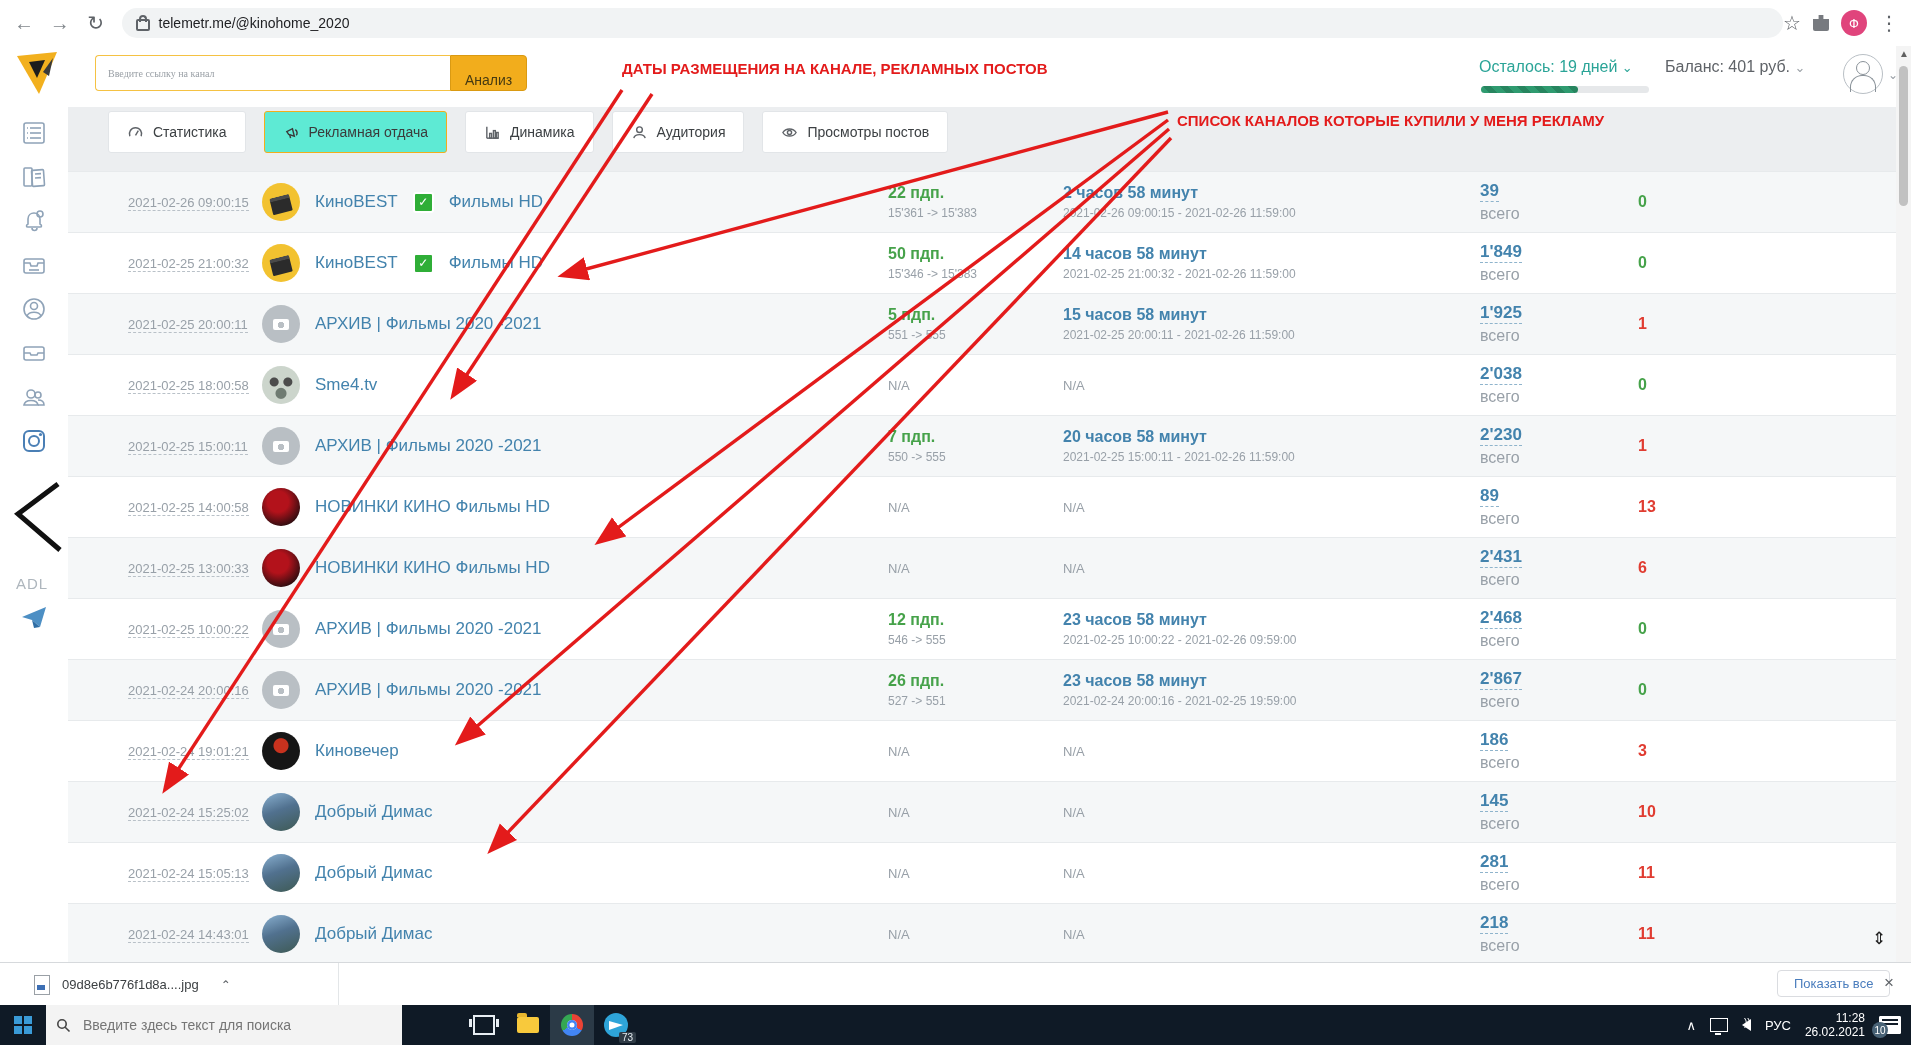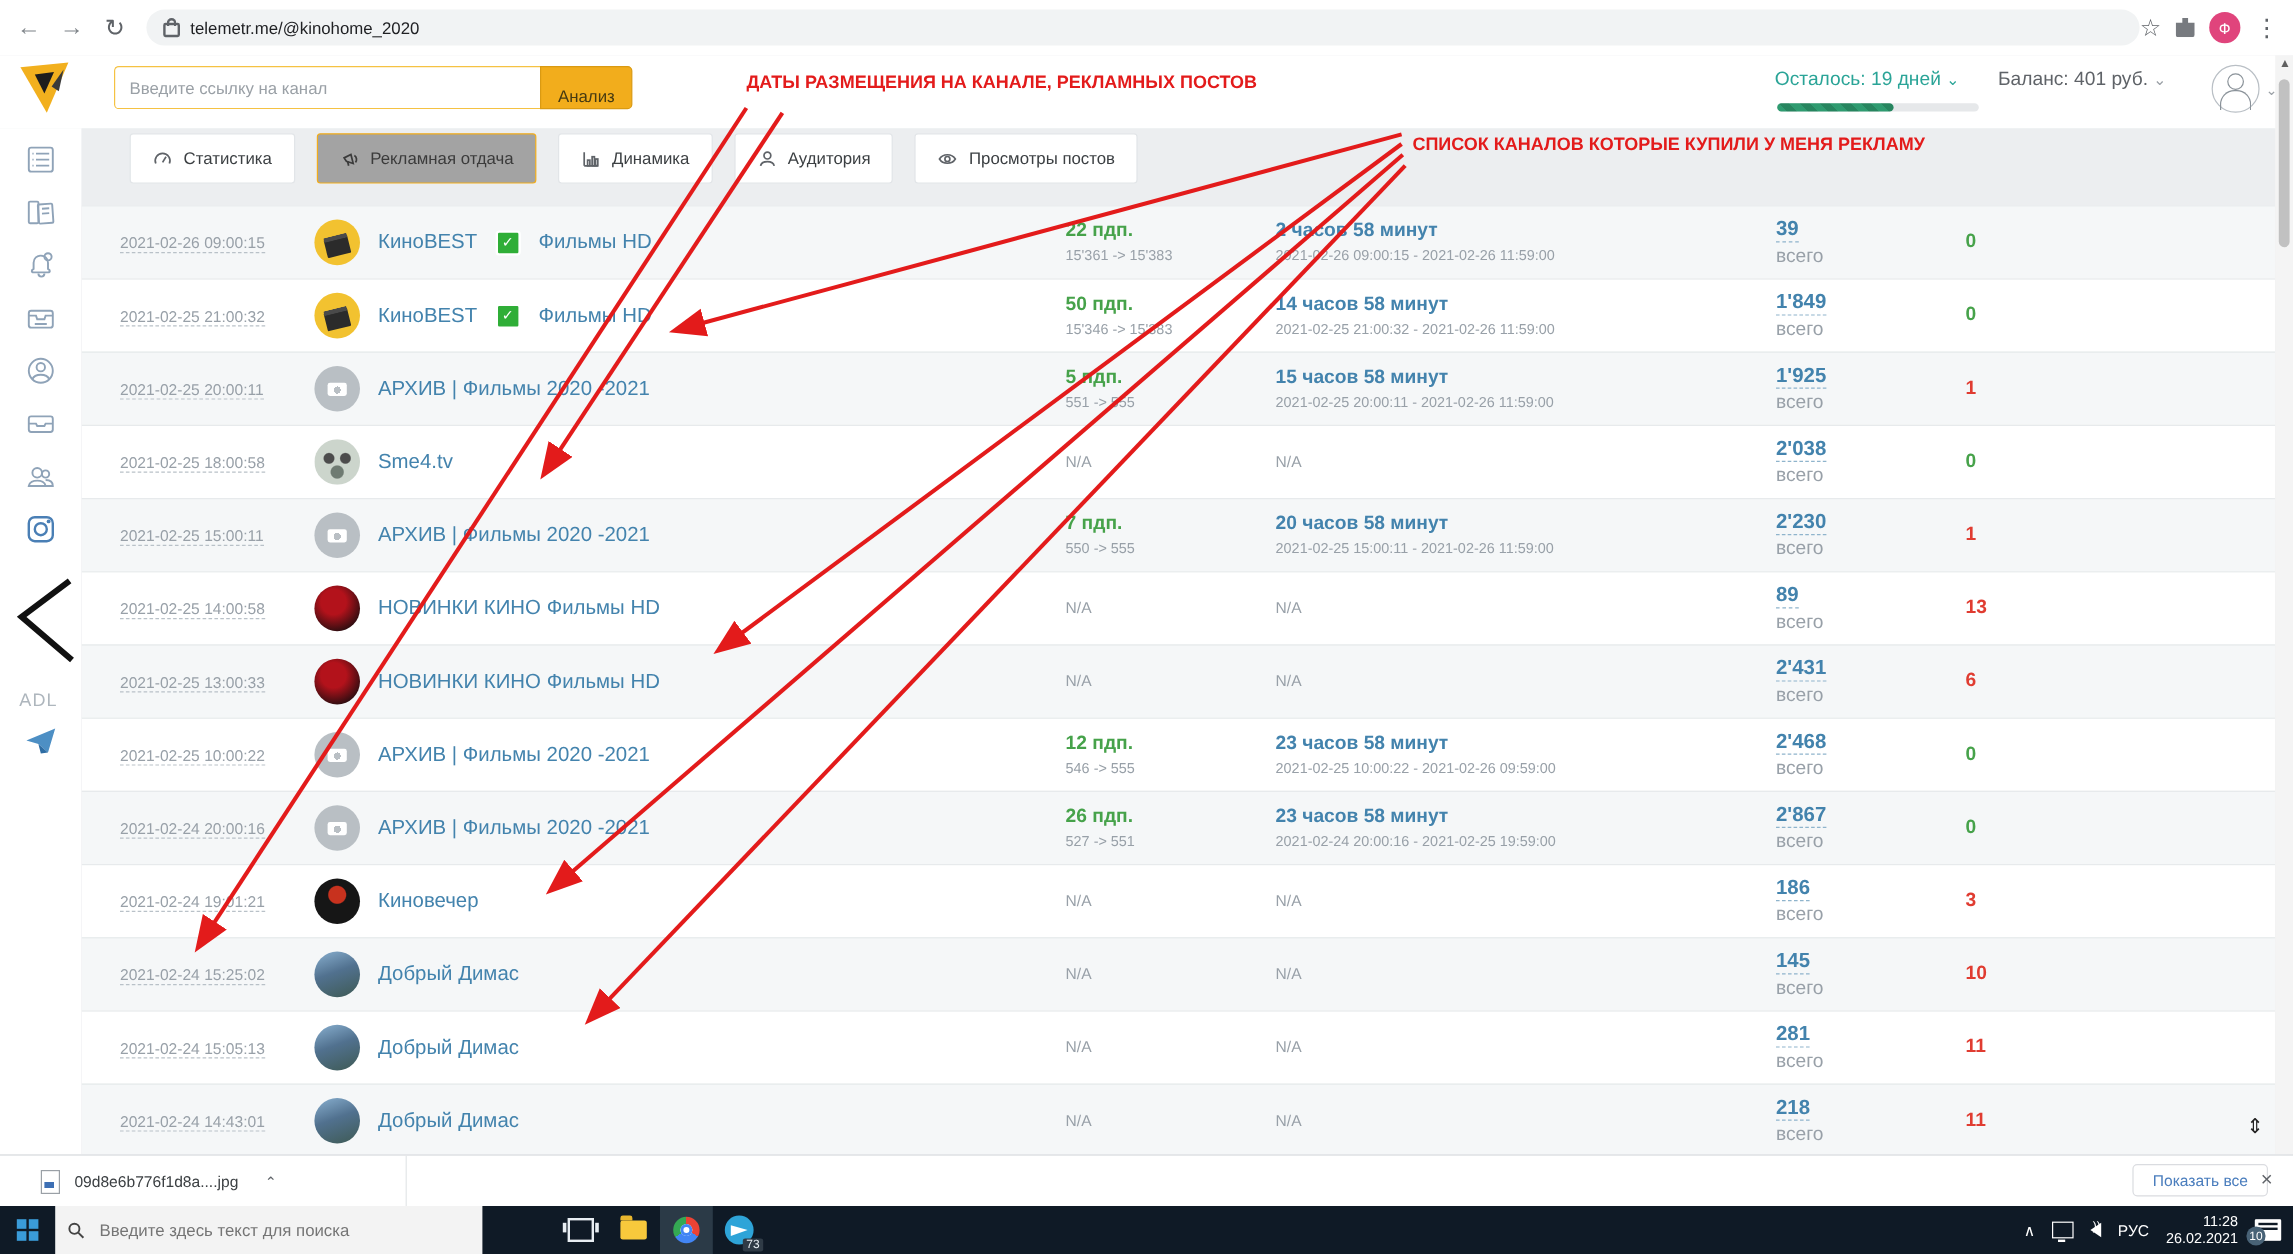--- a/index.html
+++ b/index.html
@@ -18,21 +18,21 @@
   #browser-right{margin-left:auto;display:flex;align-items:center;gap:12px;padding-right:12px;}
   #profile-chip{width:26px;height:26px;border-radius:50%;background:#e0447c;color:#fff;font-size:13px;
                 display:flex;align-items:center;justify-content:center;}
   .puzzle{width:16px;height:16px;background:#5f6368;border-radius:2px;
           clip-path:polygon(0 25%,35% 25%,35% 0,65% 0,65% 25%,100% 25%,100% 100%,0 100%);opacity:.85;}
   
   #app-header{position:absolute;left:0;top:46px;width:1911px;height:61px;background:#fff;}
   #logo{position:absolute;left:15px;top:4px;}
   #search-wrap{position:absolute;left:95px;top:9px;display:flex;}
   #channel-search{width:330px;height:34px;border:1px solid #f5c243;border-right:none;border-radius:4px 0 0 4px;
-                  padding:0 12px;font-size:14px;color:#555;outline:none;font-family:Liberation Sans, sans-serif;}
+                  padding:0 12px;font-size:10px;color:#555;outline:none;font-family:Liberation Serif, serif;}
   #channel-search::placeholder{color:#9aa0a6;}
   #analyze-btn{height:36px;padding:16px 14px;background:#f2ad1c;border:1px solid #da9a12;border-radius:0 4px 4px 0;
                font-size:14px;color:#463a12;cursor:pointer;font-family:"Liberation Sans",sans-serif;}
   #days-left{position:absolute;left:1479px;top:12px;font-size:16px;color:#2aa497;cursor:pointer;}
   #days-left .chev{font-size:13px;color:#2aa497;}
   #progress-track{position:absolute;left:1481px;top:40px;width:168px;height:7px;background:#e6e8ea;border-radius:4px;}
   #progress-fill{width:58%;height:7px;border-radius:4px;
                  background:repeating-linear-gradient(45deg,#2f9b70 0 6px,#27855f 6px 12px);}
   #balance{position:absolute;left:1665px;top:12px;font-size:16px;color:#5f6368;cursor:pointer;}
   #balance .chev{font-size:13px;color:#9aa0a6;}
@@ -44,30 +44,30 @@
   #sidebar{position:absolute;left:0;top:107px;width:68px;height:855px;background:#fff;}
   .side-ico{position:absolute;left:20px;width:28px;height:28px;color:#8fa3b8;}
   .side-ico svg{width:28px;height:28px;}
   #adl-label{position:absolute;left:16px;top:468px;font-size:15px;color:#aeb6bd;letter-spacing:1px;}
   
   #content-bg{position:absolute;left:68px;top:107px;width:1843px;height:855px;background:#eceef0;}
   #tabbar{position:absolute;left:108px;top:111px;display:flex;gap:18px;}
   .tab{height:40px;display:flex;align-items:center;gap:9px;padding:0 18px;background:#fff;
        border:1px solid #e2e5e8;border-radius:3px;font-size:14px;color:#3c4043;cursor:pointer;}
   .tab svg{width:17px;height:17px;}
-  .tab.active{background:#a3a3a3;border-color:#f2ad1c;color:#3b3b3b;text-align:right;}
+  .tab.active{background:#5eead4;border-color:#f2ad1c;color:#3b3b3b;text-align:right;}
   #img-stats-btn{position:absolute;left:1687px;top:111px;height:40px;display:flex;align-items:center;gap:9px;
                  padding:0 16px;background:#fff;border:1px solid #f0d292;border-radius:3px;font-size:14px;color:#3c4043;cursor:pointer;}
   #img-stats-btn svg{width:18px;height:18px;}
   
   #ad-table{position:absolute;left:68px;top:171px;width:1828px;height:791px;overflow:hidden;}
   .trow{display:flex;height:61px;border-top:1px solid #e7eaec;background:#fff;box-sizing:border-box;align-items:center;}
   .trow.shade{background:#f5f7f8;}
   .c-date{width:162px;margin-left:32px;font-size:13px;color:#98a0a8;flex:none;}
-  .c-date span{border-bottom:1px dashed #b9c1c8;cursor:pointer;}
+  .c-date span{border-bottom:1px dashed #b9c1c8;cursor:pointer;margin-left:28px;}
   .c-chan{width:626px;flex:none;display:flex;align-items:center;gap:15px;}
   .avatar{width:38px;height:38px;border-radius:50%;flex:none;position:relative;}
   .av-clapper{background:#f2c230;}
   .av-clapper:after{content:"";position:absolute;left:9px;top:13px;width:20px;height:13px;background:#2b2b2b;
                     border-top:4px solid #4a4a4a;transform:rotate(-14deg);border-radius:1px;}
   .av-camera{background:#b9bfc4;}
   .av-camera:after{content:"";position:absolute;left:11px;top:14px;width:16px;height:11px;border-radius:2px;
                    background:radial-gradient(circle at 50% 55%,#b9bfc4 3px,#fff 3px);}
   .av-raccoon{background:radial-gradient(circle at 32% 42%,#4c4c4c 4px,transparent 5px),
               radial-gradient(circle at 68% 42%,#4c4c4c 4px,transparent 5px),

